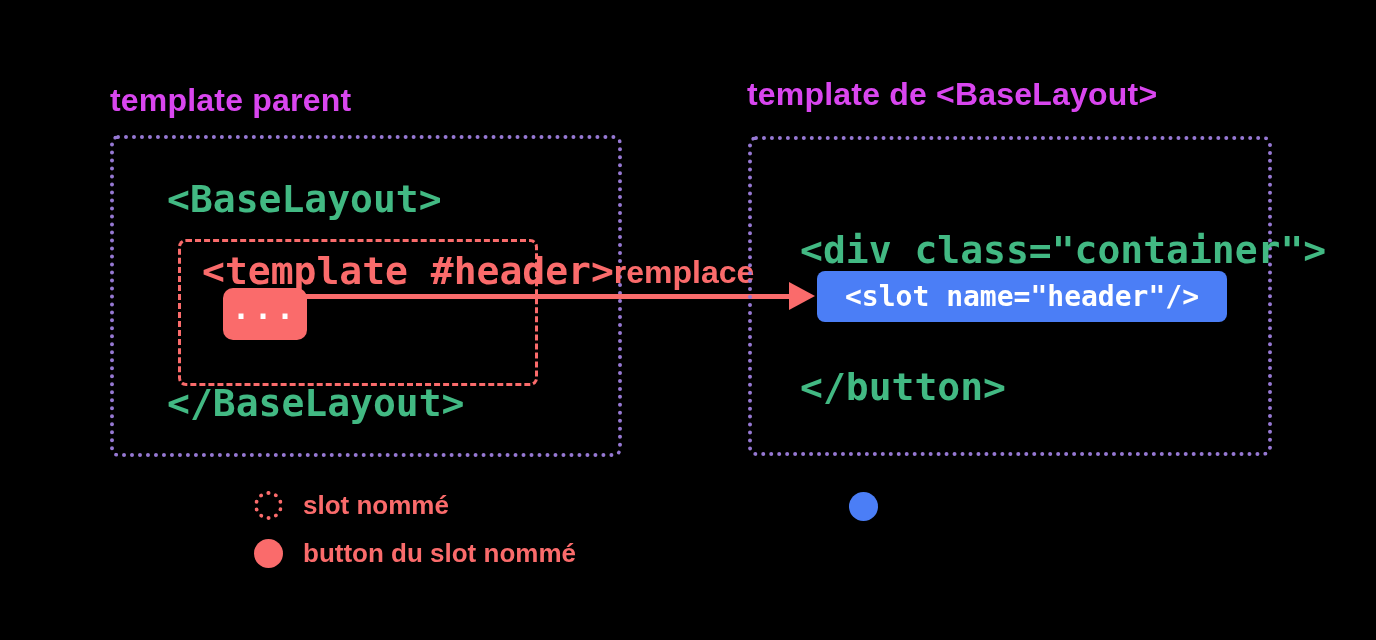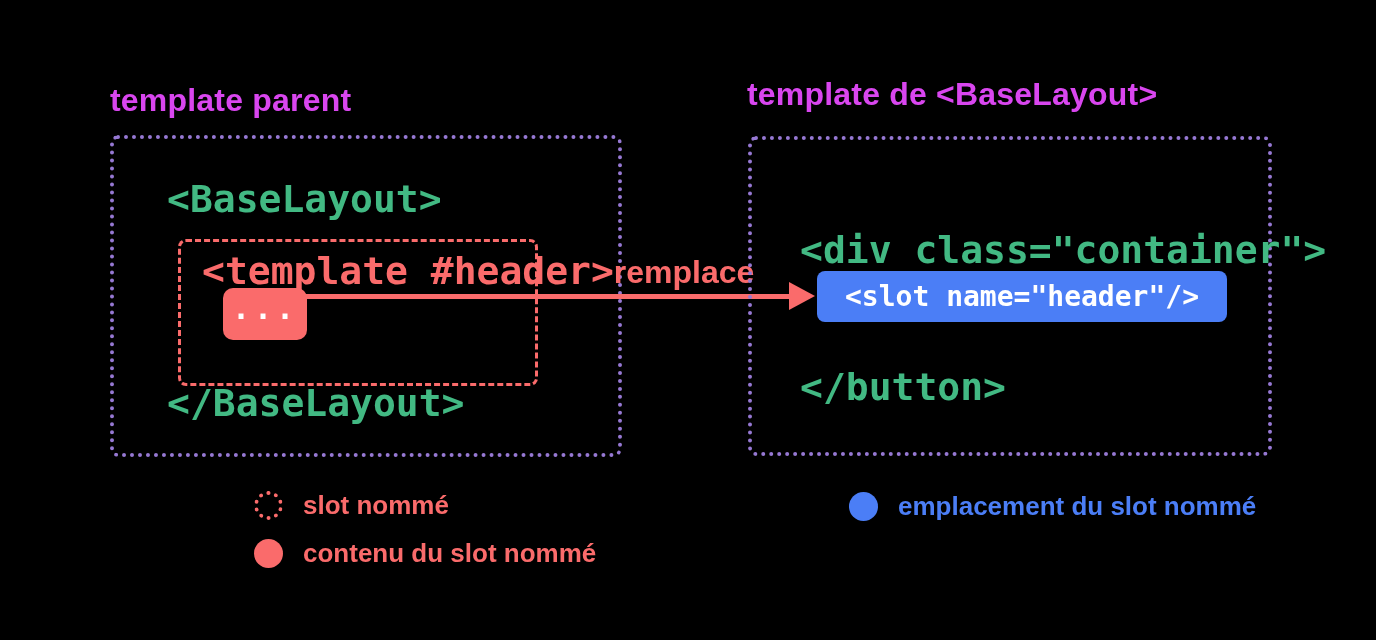--- a/index.html
+++ b/index.html
@@ -192,21 +192,20 @@
     <div class="code green btn-close">&lt;/button&gt;</div>
   </div>
 
   <div class="legend-row legend-row-1">
     <div class="marker marker-dotted-red"></div>
     <div class="legend-label red">slot nommé</div>
   </div>
 
   <div class="legend-row legend-row-2">
     <div class="marker marker-solid-red"></div>
-    <div class="legend-label red">contenu du slot nommé</div>
+    <div class="legend-label red">button du slot nommé</div>
   </div>
 
   <div class="legend-row legend-row-3">
     <div class="marker marker-solid-blue"></div>
-    <div class="legend-label blue">emplacement du slot nommé</div>
   </div>
 
 </div>
 
 </body></html>

